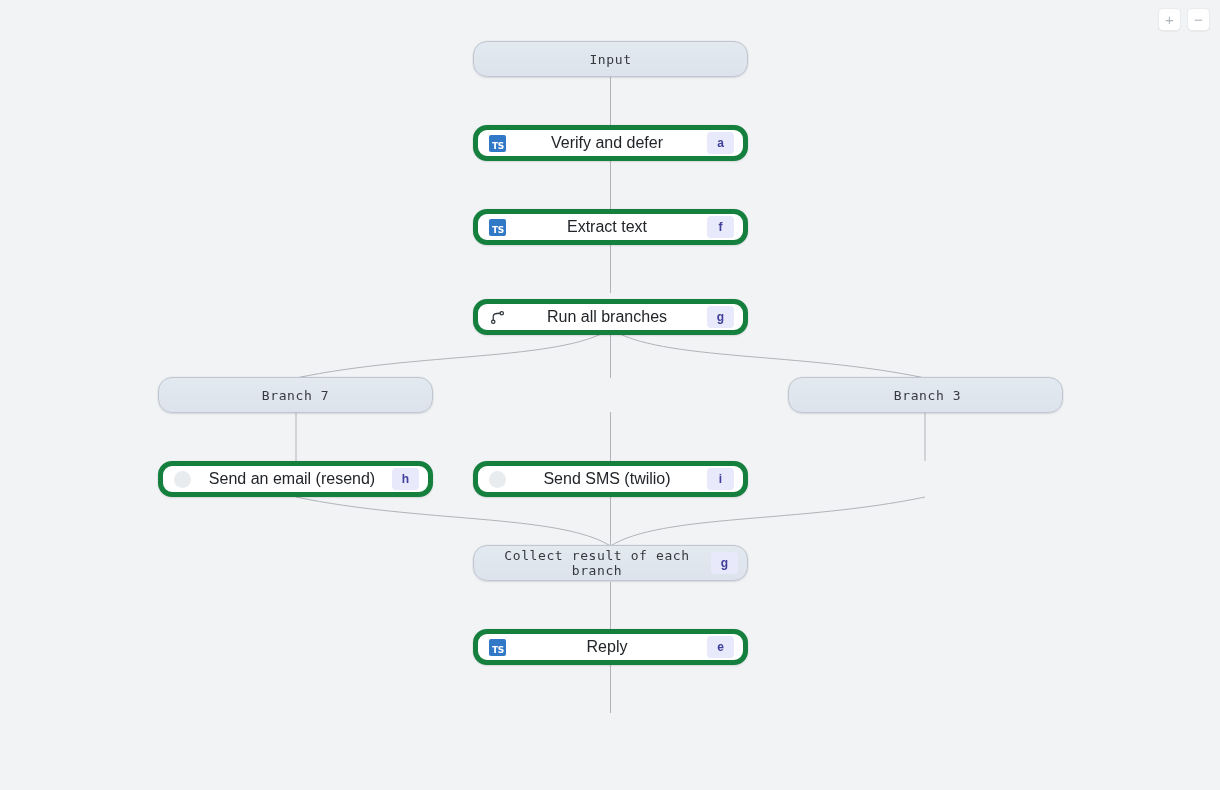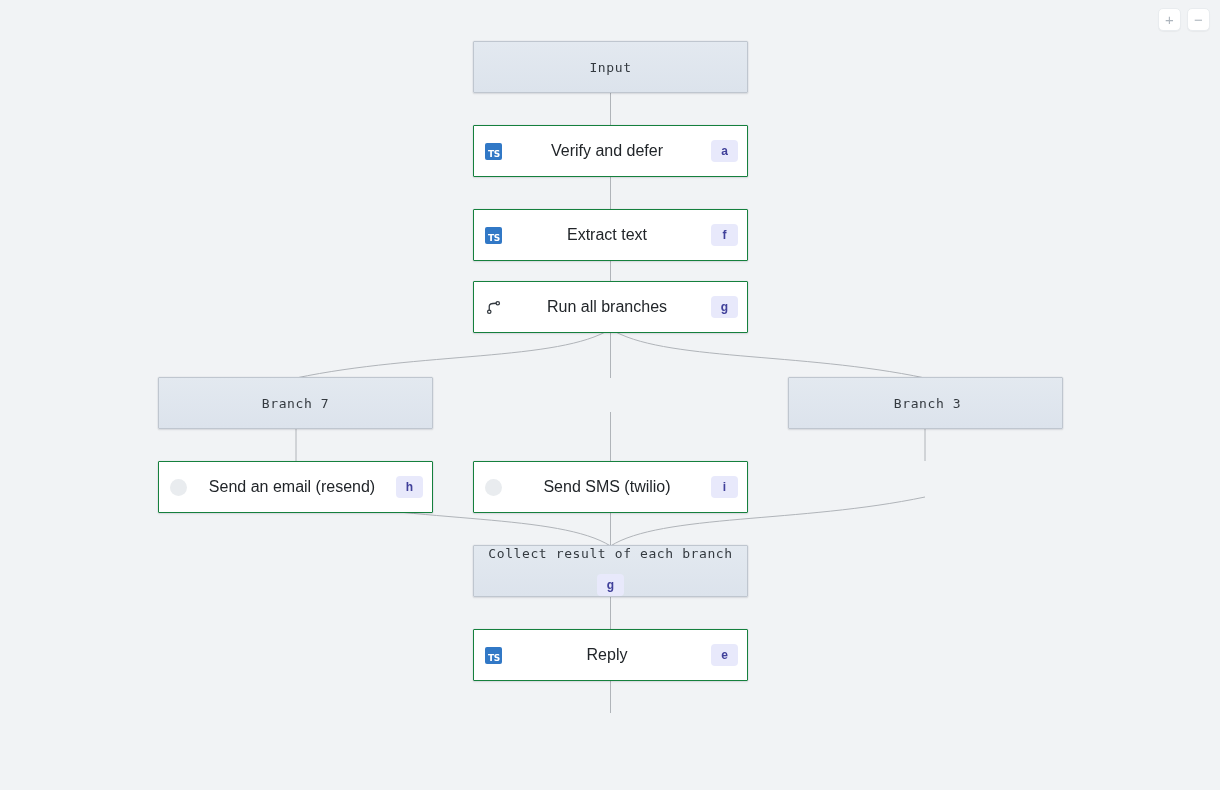--- a/index.html
+++ b/index.html
@@ -50,22 +50,22 @@
     width: 1220px; height: 790px;
     z-index: 1;
     pointer-events: none;
   }
   #edges path, #edges line { stroke: #b0b4b9; stroke-width: 1; fill: none; }
 
   
   .node {
     position: absolute;
     z-index: 10;
-    height: 52px;
-    border-radius: 1px;
+    height: 36px;
+    border-radius: 14px;
     display: flex;
     align-items: center;
     padding: 0 9px;
     box-shadow: 0 1px 2px rgba(16,24,40,0.10), 0 0 0 0.5px rgba(16,24,40,0.05);
   }
 
   
   .node-term {
     background: linear-gradient(180deg, #e3e9f0 0%, #dce3ec 100%);
     border: 1px solid #bfc6cf;
@@ -78,21 +78,21 @@
   .node-term .term-label {
     font-family: "DejaVu Sans Mono", "Liberation Mono", monospace;
     font-size: 13px;
     letter-spacing: 0.6px;
     color: #343a40;
   }
 
   
   .node-step {
     background: #ffffff;
-    border: 1px solid #15803d;
+    border: 5px solid #15803d;
     justify-content: space-between;
   }
   .node-step .step-icon {
     width: 20px; height: 20px;
     flex: 0 0 20px;
     display: flex;
     align-items: center;
     justify-content: center;
   }
   .node-step .step-label {
@@ -111,21 +111,21 @@
     border-radius: 4px;
     background: #e8e9fb;
     color: #40409a;
     font-size: 12px;
     font-weight: bold;
     display: flex;
     align-items: center;
     justify-content: center;
     padding: 0 6px;
   }
-  .node-term.has-badge { justify-content: space-between; padding: 0 9px; flex-direction: column; }
+  .node-term.has-badge { justify-content: space-between; padding: 0 9px; }
   .node-term.has-badge .term-label { flex: 1 1 auto; text-align: center; }
 
   
   .ts-icon {
     width: 17px; height: 17px;
     background: #3178c6;
     border-radius: 2px;
     color: #ffffff;
     font-family: "DejaVu Sans", sans-serif;
     font-size: 9px;
@@ -194,21 +194,21 @@
   </div>
 
   <div class="node node-step" style="left:473px; top:209px; width:275px;">
     <span class="step-icon">
       <span class="ts-icon">TS</span>
     </span>
     <span class="step-label">Extract text</span>
     <span class="step-badge">f</span>
   </div>
 
-  <div class="node node-step" style="left:473px; top:281px; width:275px;">
+  <div class="node node-step" style="left:473px; top:299px; width:275px;">
     <span class="step-icon">
       <svg class="icon-svg" width="17" height="17" viewBox="0 0 24 24" fill="none" stroke="#343a40" stroke-width="1.8" stroke-linecap="round" stroke-linejoin="round">
         <circle cx="6" cy="18" r="2.4"></circle>
         <circle cx="18" cy="6" r="2.4"></circle>
         <path d="M6 15.6 V 10 C 6 6.8 9.4 6 15.6 6"></path>
       </svg>
     </span>
     <span class="step-label">Run all branches</span>
     <span class="step-badge">g</span>
   </div>

